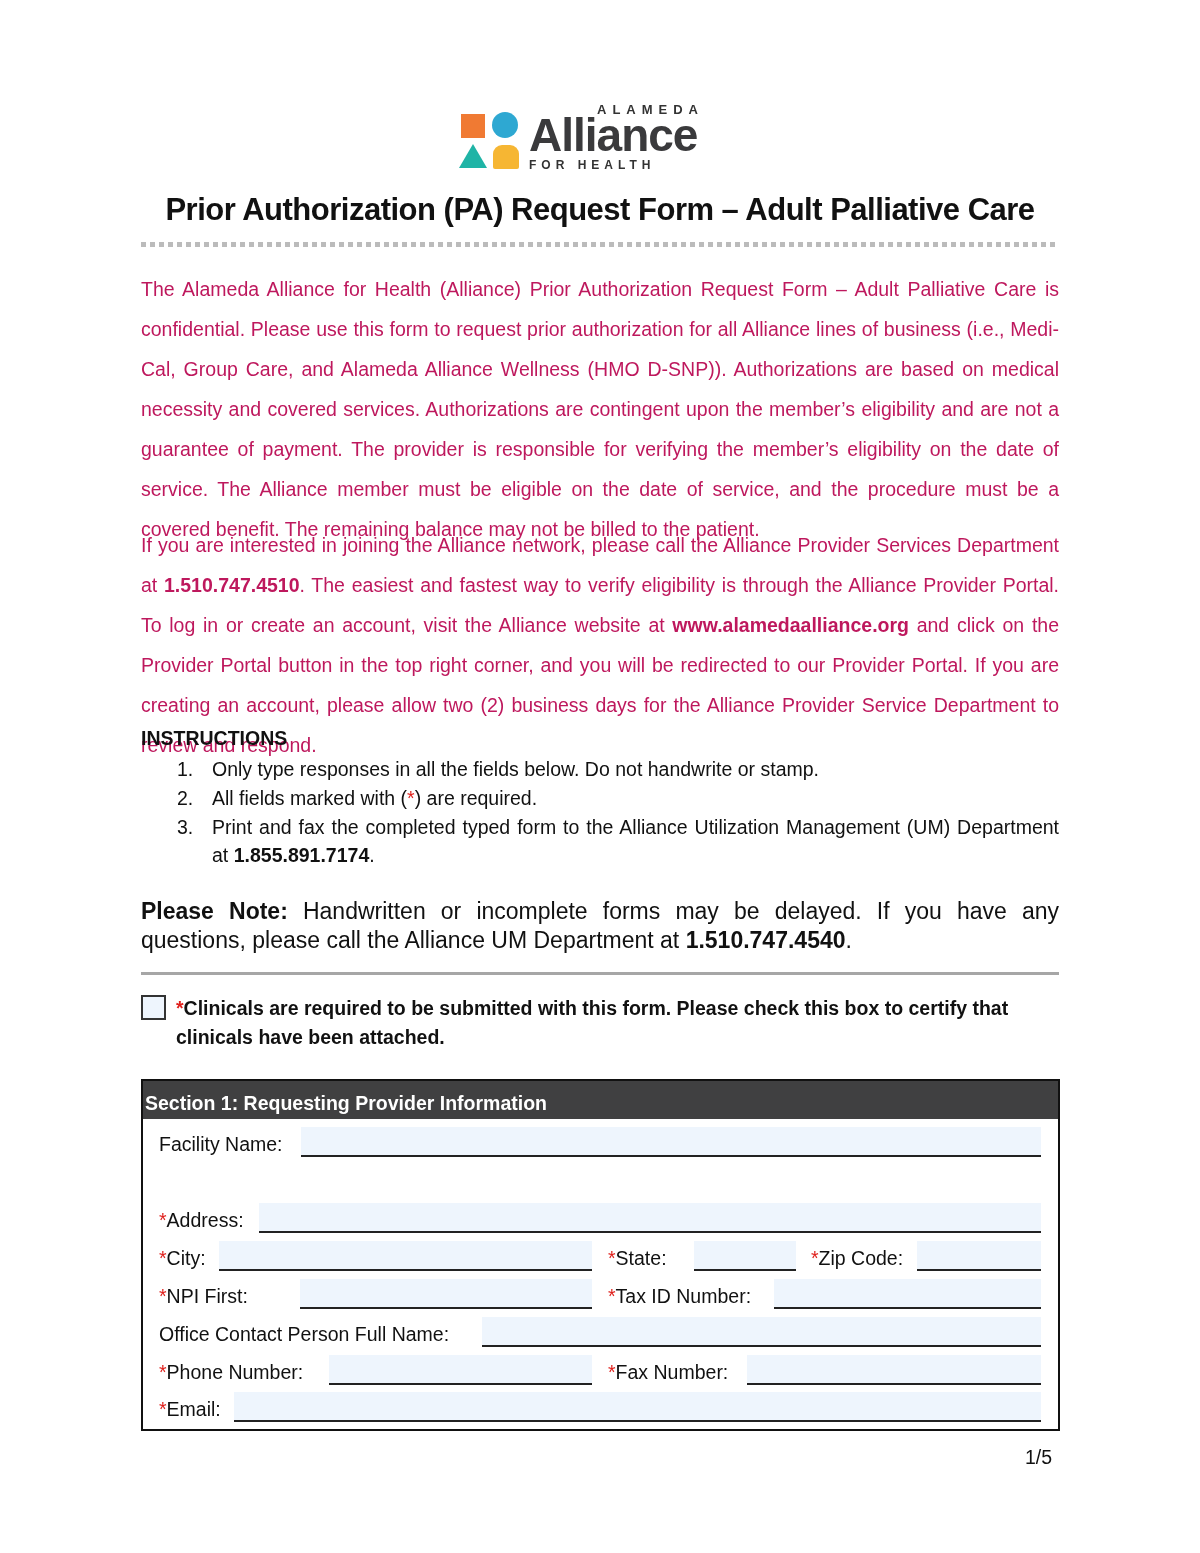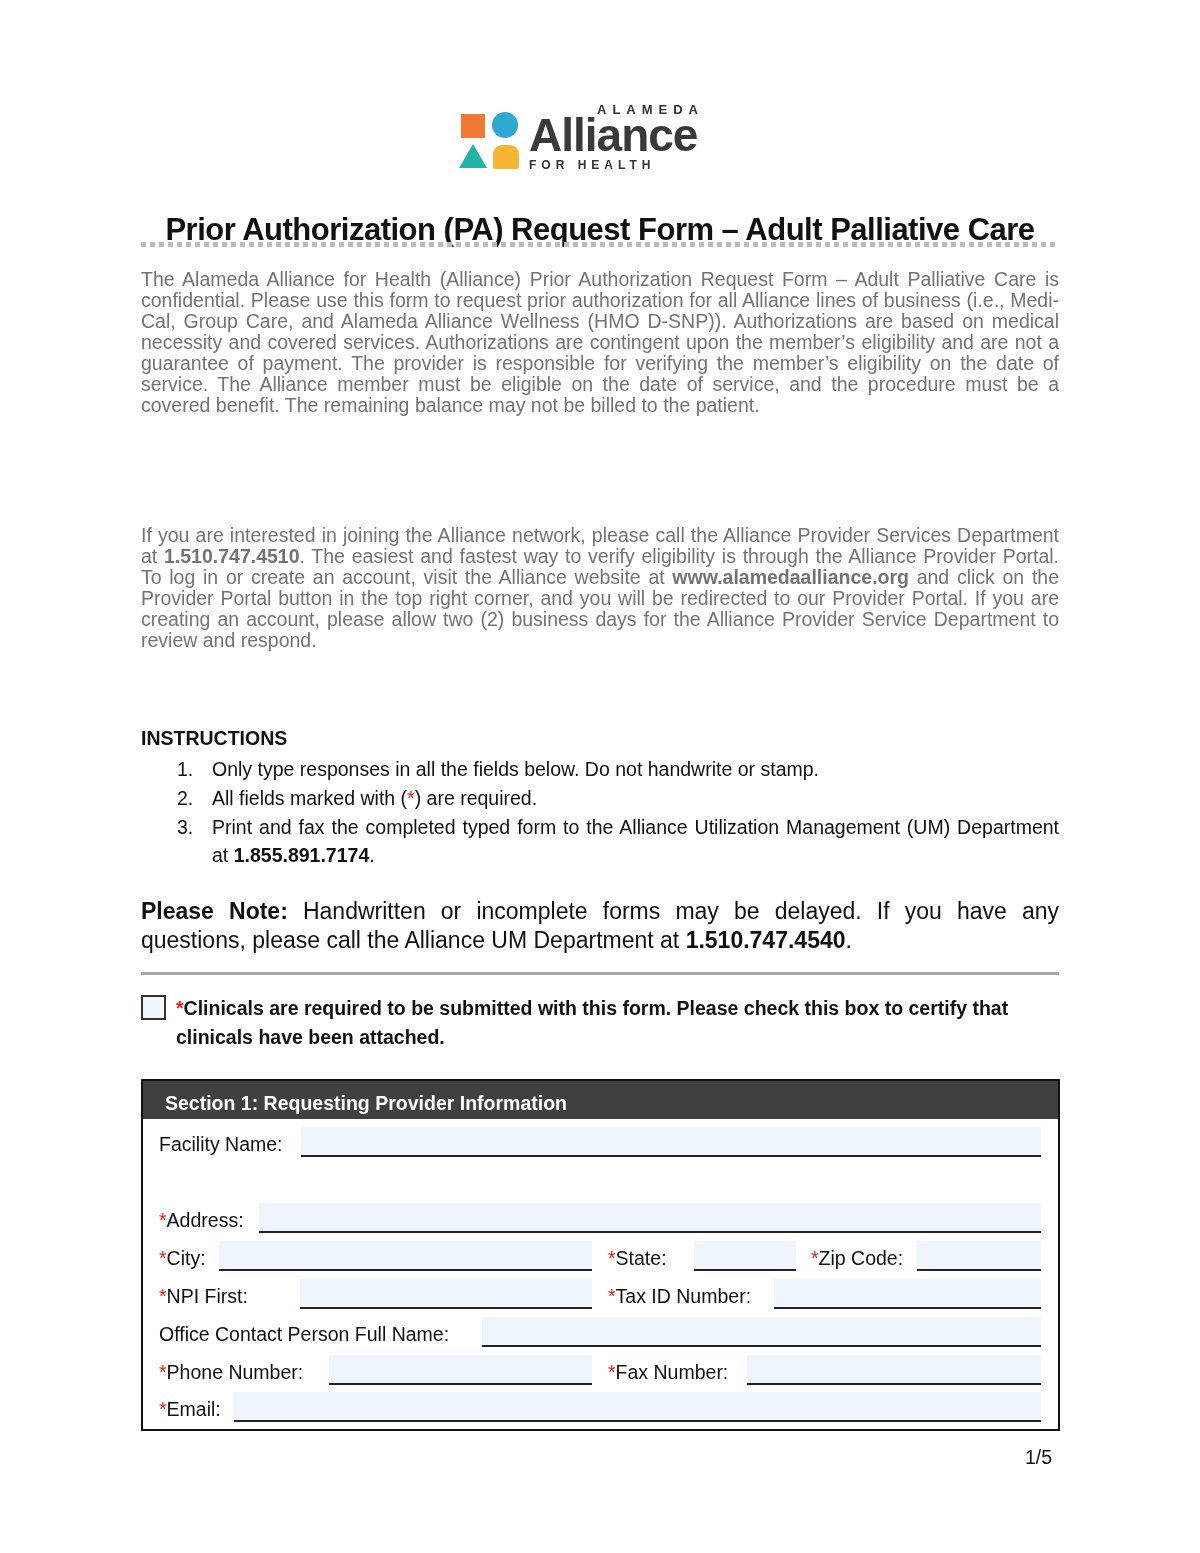--- a/index.html
+++ b/index.html
@@ -5,36 +5,36 @@
   html, body { margin: 0; padding: 0; background: #ffffff; }
   body { width: 1200px; height: 1553px; position: relative; font-family: "Liberation Sans", sans-serif; color: #111; }
   .logo { position: absolute; left: 459px; top: 104px; width: 290px; height: 70px; }
   .logo .sq { position: absolute; left: 2px; top: 10px; width: 24px; height: 24px; background: #f07a33; }
   .logo .ci { position: absolute; left: 33px; top: 8px; width: 26px; height: 26px; border-radius: 50%; background: #2ea8d2; }
   .logo .tri { position: absolute; left: 0; top: 40px; width: 0; height: 0; border-left: 14px solid transparent; border-right: 14px solid transparent; border-bottom: 24px solid #1fb4a6; }
   .logo .blob { position: absolute; left: 34px; top: 41px; width: 26px; height: 24px; background: #f6b633; border-radius: 9px 9px 2px 2px; }
   .logo .t-top { position: absolute; left: 138px; top: -2px; font-size: 13px; letter-spacing: 6px; font-weight: bold; color: #333; }
   .logo .t-main { position: absolute; left: 70px; top: 4px; font-size: 46px; font-weight: bold; color: #3a3a3c; letter-spacing: -1px; }
   .logo .t-bot { position: absolute; left: 70px; top: 54px; font-size: 12px; letter-spacing: 5px; font-weight: bold; color: #333; }
-  .title { position: absolute; left: 141px; top: 212px; width: 918px; text-align: center; font-size: 31px; font-weight: bold; color: #111; letter-spacing: -0.5px; }
+  .title { position: absolute; left: 141px; top: 192px; width: 918px; text-align: center; font-size: 31px; font-weight: bold; color: #111; letter-spacing: -0.5px; }
   .dots { position: absolute; left: 141px; top: 242px; width: 918px; height: 5px; background-image: linear-gradient(90deg, #bbb 60%, transparent 60%); background-size: 9px 5px; }
-  .para { position: absolute; left: 141px; width: 918px; font-size: 19.5px; line-height: 21px; text-align: justify; color: #737373; }
+  .para { position: absolute; left: 141px; width: 918px; font-size: 19.5px; line-height: 40px; text-align: justify; color: #be185d; }
   .p1 { top: 269px; }
   .p2 { top: 525px; }
   .inst-h { position: absolute; left: 141px; top: 727px; font-size: 19.5px; font-weight: bold; }
   .inst { position: absolute; left: 141px; top: 755px; width: 918px; font-size: 19.5px; line-height: 28.8px; }
   .inst .item { position: relative; padding-left: 71px; text-align: justify; }
   .inst .num { position: absolute; left: 36px; top: 0; }
   .note { position: absolute; left: 141px; top: 897px; width: 918px; font-size: 23px; line-height: 28.8px; text-align: justify; }
   .req { color: #e0201c; }
   .hr { position: absolute; left: 141px; top: 972px; width: 918px; height: 3px; background: #a6a6a6; }
   .cert-box { position: absolute; left: 141px; top: 995px; width: 25px; height: 25px; border: 2px solid #333; background: #eef5fd; box-sizing: border-box; cursor: pointer; }
   .cert-text { position: absolute; left: 176px; top: 994px; width: 885px; font-size: 19.5px; line-height: 28.8px; font-weight: bold; }
   .section { position: absolute; left: 141px; top: 1079px; width: 919px; height: 352px; border: 2px solid #111; box-sizing: border-box; }
-  .sec-head { height: 38px; background: #404041; color: #fff; font-weight: bold; font-size: 19.5px; line-height: 44px; padding-left: 22px; }
+  .sec-head { height: 38px; background: #404041; color: #fff; font-weight: bold; font-size: 19.5px; line-height: 44px; padding-left: 2px; }
   .row { position: absolute; left: 16px; right: 17px; height: 30px; font-size: 19.5px; }
   .row .lbl { position: absolute; top: 6px; white-space: nowrap; }
   .row .fld { position: absolute; top: 0; height: 30px; background: #eef5fd; border: none; border-bottom: 2px solid #222; box-sizing: border-box; cursor: text; }
   .pgnum { position: absolute; left: 1025px; top: 1446px; font-size: 19.5px; }
 </style>
 </head>
 <body>
 
 <div class="logo">
   <div class="sq"></div>

